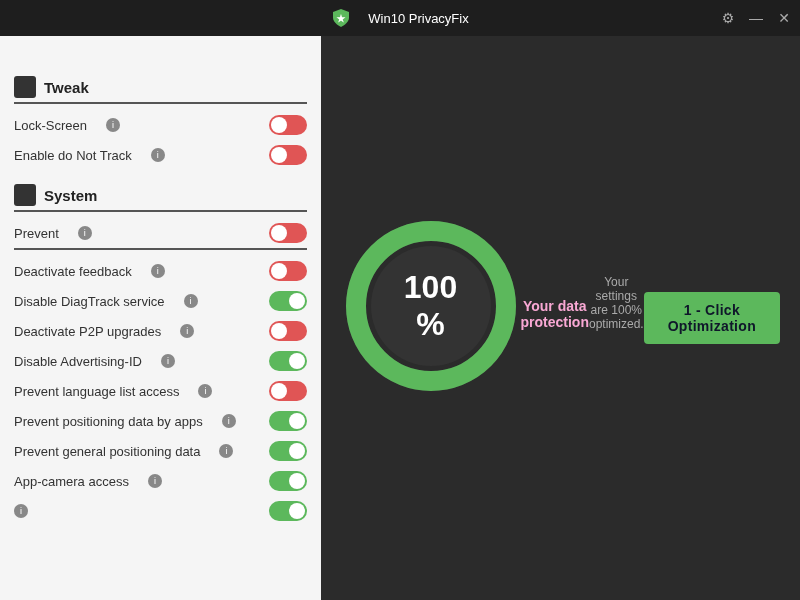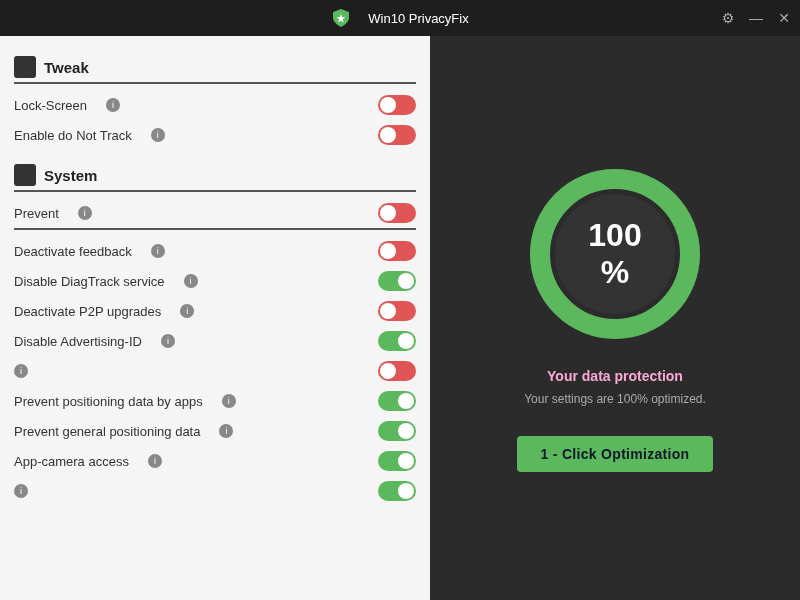--- a/index.html
+++ b/index.html
@@ -49,24 +49,24 @@
     }
 
     
     .main-content {
       display: flex;
       height: calc(600px - 36px);
     }
 
     
     .left-panel {
-      width: 430px;
+      width: 355px;
       background: #f5f5f5;
       overflow-y: auto;
-      padding: 6px 0;
+      padding: 26px 0;
       text-align: center;
     }
     .left-panel::-webkit-scrollbar { width: 6px; }
     .left-panel::-webkit-scrollbar-thumb { background: #aaa; }
     .left-panel::-webkit-scrollbar-track { background: #ddd; }
 
     
     .section-header {
       display: flex;
       align-items: center;
@@ -142,21 +142,21 @@
       transition: left 0.2s;
     }
     .toggle.off .toggle-knob { left: 2px; }
     .toggle.on .toggle-knob { left: 20px; }
 
     
     .right-panel {
       flex: 1;
       background: #2b2b2b;
       display: flex;
-      flex-direction: column;
+      flex-direction: row;
       align-items: center;
       justify-content: center;
       padding: 20px;
       position: relative;
     }
 
     
     .donut-container {
       position: relative;
       width: 180px;
@@ -295,20 +295,21 @@
         <div class="setting-label">
           <span>Disable Advertising-ID</span>
           <span class="info-icon">i</span>
         </div>
         <div class="toggle on">
           <div class="toggle-knob"></div>
         </div>
       </div>
       <div class="setting-row">
         <div class="setting-label">
+          <span>Prevent language list access</span>
           <span class="info-icon">i</span>
         </div>
         <div class="toggle off">
           <div class="toggle-knob"></div>
         </div>
       </div>
       <div class="setting-row">
         <div class="setting-label">
           <span>Prevent positioning data by apps</span>
           <span class="info-icon">i</span>

